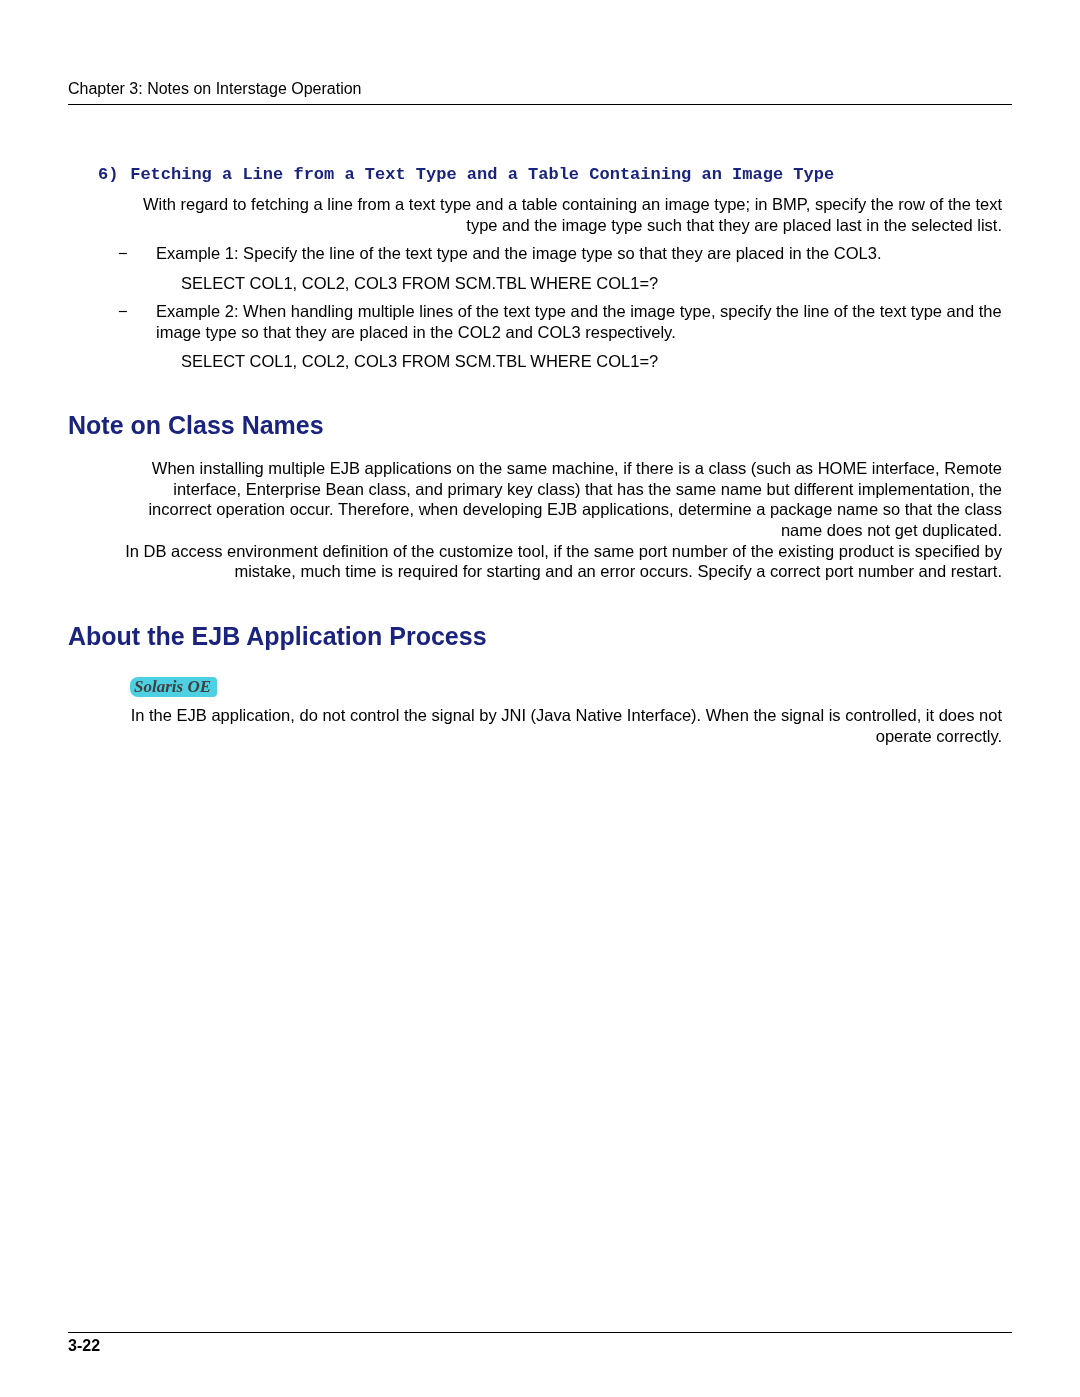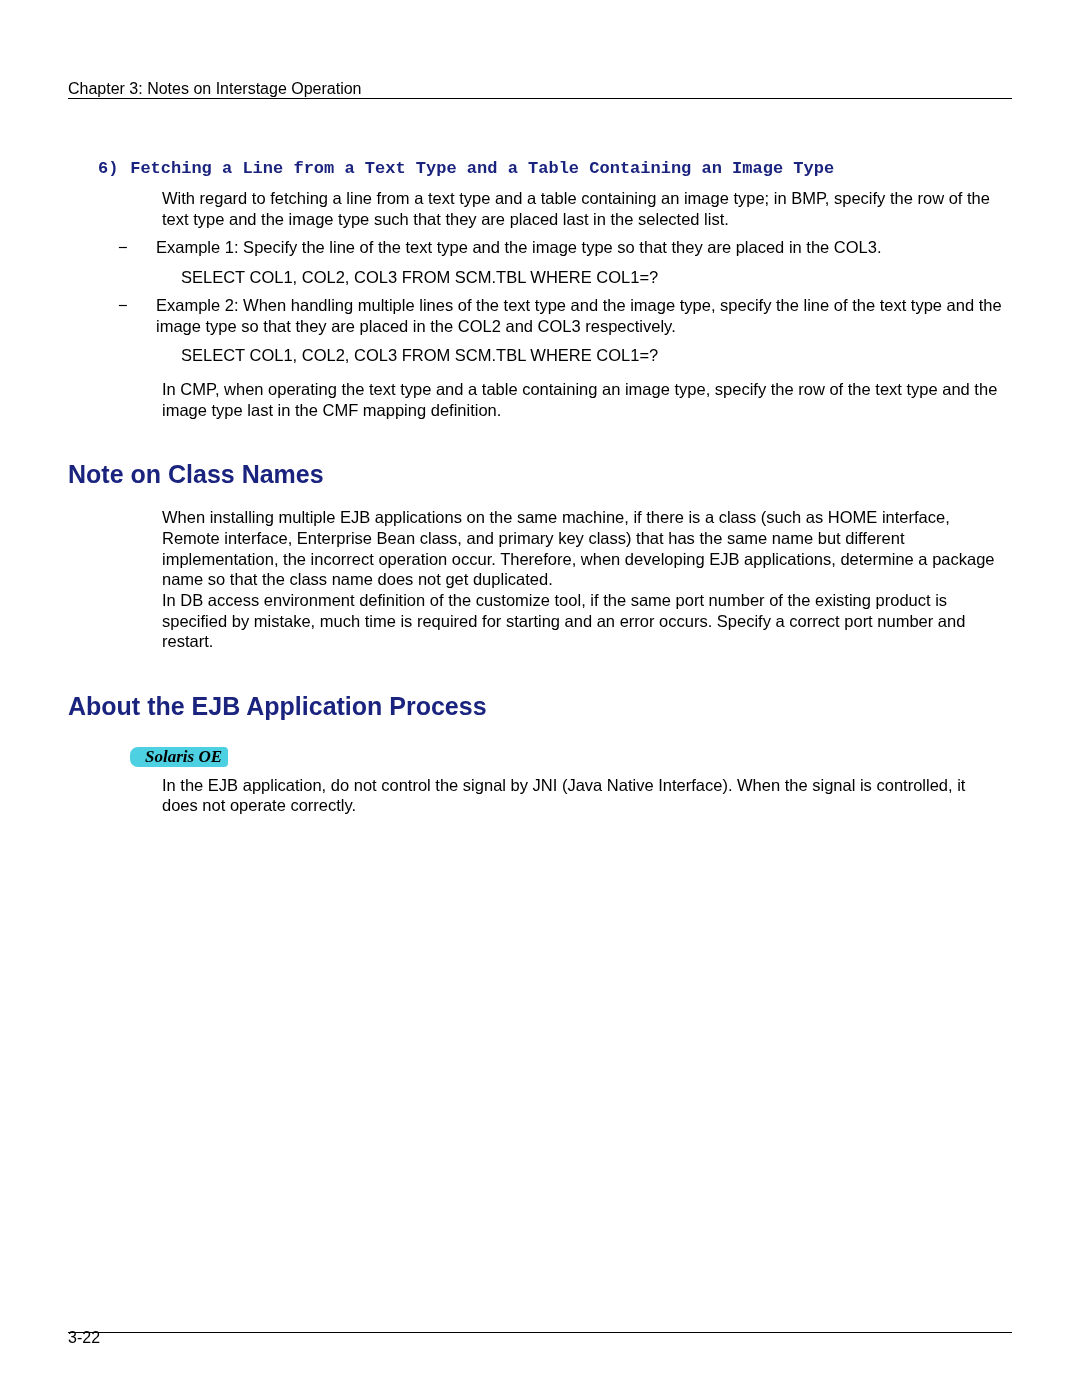--- a/index.html
+++ b/index.html
@@ -14,41 +14,42 @@
     position: relative;
   }
   .page {
     padding: 80px 68px 60px 68px;
     box-sizing: border-box;
     height: 100%;
     position: relative;
   }
   .running-header {
     font-size: 16px;
-    padding-bottom: 0;
+    padding-bottom: 6px;
     border-bottom: 1px solid #000;
     margin-bottom: 60px;
   }
   .sec6-title {
     font-size: 17px;
     font-weight: bold;
     color: #1a237e;
     margin-left: 30px;
     margin-bottom: 10px;
     font-family: Liberation Mono, monospace;
   }
   .sec6-num {
     display: inline-block;
     width: 22px;
   }
   .body-text {
     font-size: 16.5px;
     line-height: 1.25;
-    margin-left: 94px;
+    margin-left: 49px;
     margin-right: 10px;
+    text-align: right;
   }
   .list-item {
     display: flex;
     margin-left: 50px;
     margin-right: 10px;
     margin-top: 8px;
     font-size: 16.5px;
     line-height: 1.25;
   }
   .dash {
@@ -62,43 +63,44 @@
   }
   h2.section {
     font-size: 25px;
     font-weight: bold;
     color: #1a237e;
     margin: 40px 0 18px 0;
   }
   .badge {
     display: inline-block;
     background: #4dd0e1;
-    color: #000000;
+    color: #404040;
     font-style: italic;
     font-weight: bold;
     font-family: 'Times New Roman', serif;
     font-size: 17px;
-    padding: 0px 6px 0px 15px;
+    padding: 0px 6px 0px 4px;
     margin-left: 62px;
     margin-bottom: 8px;
     border-radius: 8px 4px 4px 8px;
     text-align: right;
   }
   .bottom-rule {
     position: absolute;
     left: 68px;
     right: 68px;
     bottom: 64px;
     border-top: 1px solid #000;
   }
   .page-num {
     position: absolute;
     left: 68px;
-    bottom: 50px;
+    bottom: 42px;
     font-size: 16px;
+    font-weight: bold;
   }
 </style>
 </head>
 <body>
 
 <div class="page">
 
   <div class="running-header">Chapter 3:  Notes on Interstage Operation</div>
 
   <div class="sec6-title">
@@ -113,21 +115,20 @@
     <span>Example 1: Specify the line of the text type and the image type so that they are placed in the COL3.</span>
   </div>
   <div class="code-line">SELECT COL1, COL2, COL3 FROM SCM.TBL WHERE COL1=?</div>
 
   <div class="list-item">
     <span class="dash">−</span>
     <span>Example 2: When handling multiple lines of the text type and the image type, specify the line of the text type and the image type so that they are placed in the COL2 and COL3 respectively.</span>
   </div>
   <div class="code-line">SELECT COL1, COL2, COL3 FROM SCM.TBL WHERE COL1=?</div>
 
-  <div class="body-text" style="margin-top:14px">In CMP, when operating the text type and a table containing an image type, specify the row of the text type and the image type last in the CMF mapping definition.</div>
 
   <h2 class="section">Note on Class Names</h2>
   <div class="body-text">When installing multiple EJB applications on the same machine, if there is a class (such as HOME interface, Remote interface, Enterprise Bean class, and primary key class) that has the same name but different implementation, the incorrect operation occur.  Therefore, when developing EJB applications, determine a package name so that the class name does not get duplicated.</div>
 
   <div class="body-text">In DB access environment definition of the customize tool, if the same port number of the existing product is specified by mistake, much time is required for starting and an error occurs. Specify a correct port number and restart.</div>
 
   <h2 class="section">About the EJB Application Process</h2>
   <div style="margin-top:26px"></div>
   <span class="badge">Solaris OE</span>
   <div class="body-text">In the EJB application, do not control the signal by JNI (Java Native Interface). When the signal is controlled, it does not operate correctly.</div>

